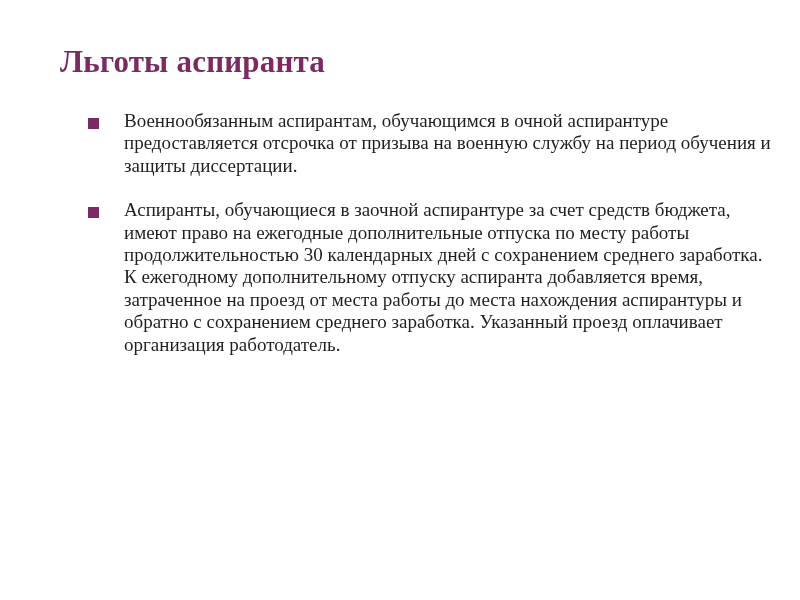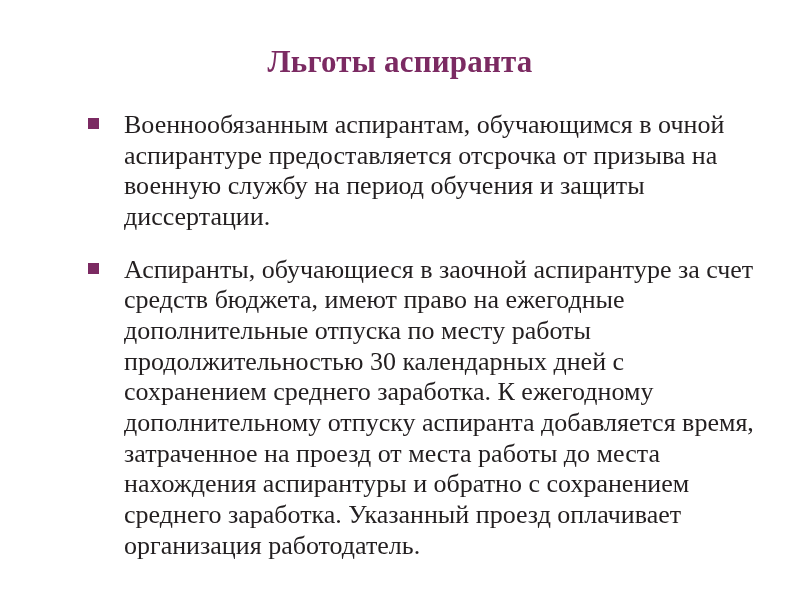--- a/index.html
+++ b/index.html
@@ -17,42 +17,42 @@
     position: relative;
     width: 800px;
     height: 600px;
     box-sizing: border-box;
   }
   .slide-title {
     position: absolute;
     top: 44px;
     left: 60px;
     width: 680px;
-    text-align: center;
+    text-align: left;
     font-family: "Liberation Serif", serif;
     font-size: 31px;
     font-weight: bold;
     color: #7b2a62;
     letter-spacing: 0.2px;
   }
   .bullet-list {
     position: absolute;
     top: 110px;
     left: 72px;
     width: 700px;
     list-style: none;
     margin: 0;
     padding: 0;
   }
   .bullet-item {
     position: relative;
     padding-left: 52px;
     margin-bottom: 22px;
     font-family: "Liberation Serif", serif;
-    font-size: 26px;
+    font-size: 19px;
     line-height: 1.18;
     color: #231f20;
     text-align: left;
   }
   .bullet-marker {
     position: absolute;
     left: 16px;
     top: 8px;
     width: 11px;
     height: 11px;

